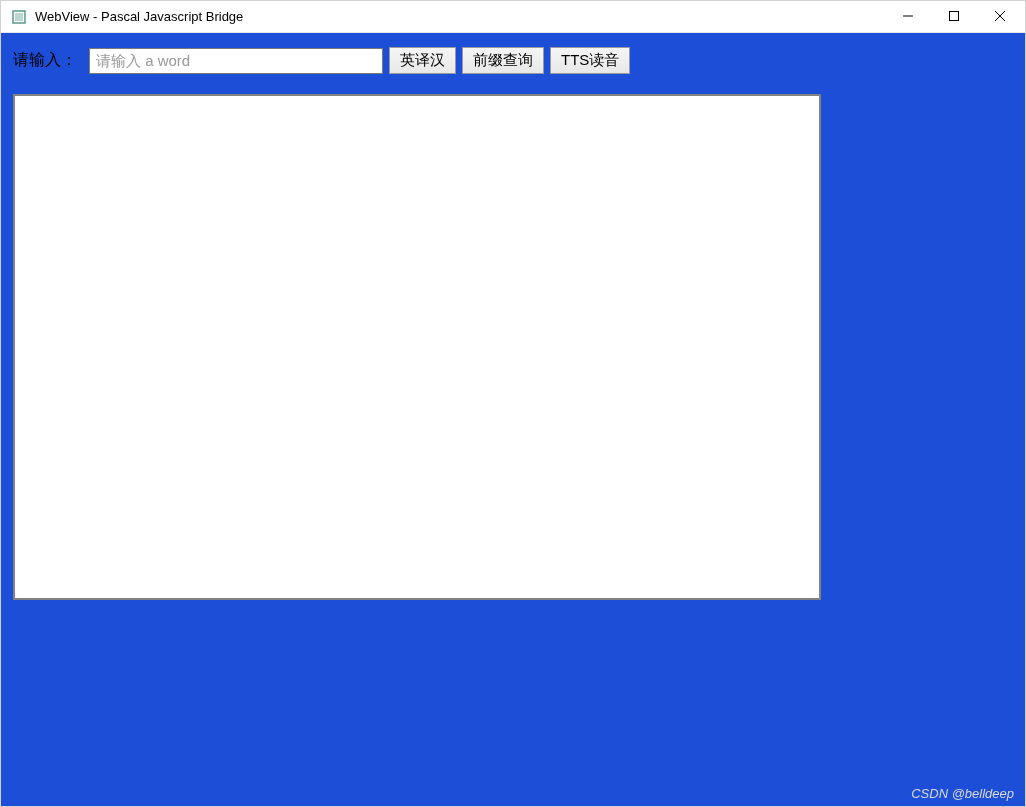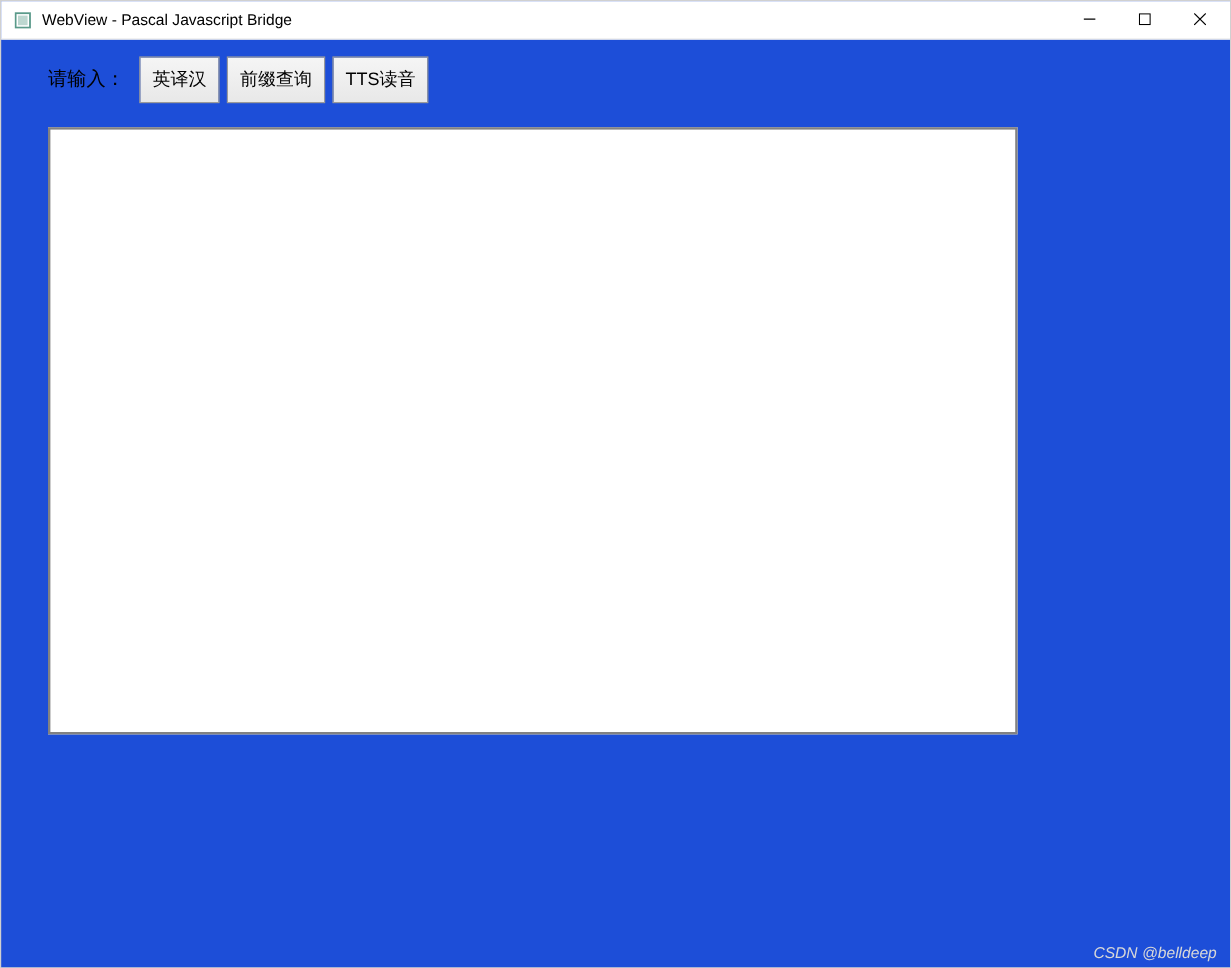--- a/index.html
+++ b/index.html
@@ -73,21 +73,20 @@
     
     .win-btn svg {
       width: 10px;
       height: 10px;
     }
     
     .content-area {
       flex: 1;
       padding: 14px 12px;
       position: relative;
-      margin-left: 27px;
     }
     
     .input-row {
       display: flex;
       align-items: center;
       gap: 6px;
       margin-bottom: 20px;
     }
     
     .input-label {
@@ -105,21 +104,21 @@
       background: #ffffff;
       color: #000000;
       font-family: "Microsoft YaHei", sans-serif;
     }
     
     .text-input::placeholder {
       color: #999999;
     }
     
     .action-btn {
-      height: 39px;
+      height: 27px;
       padding: 0 10px;
       font-size: 15px;
       background: linear-gradient(to bottom, #f5f5f5, #e8e8e8);
       border: 1px solid #9a9a9a;
       cursor: pointer;
       font-family: "Microsoft YaHei", sans-serif;
       color: #000000;
     }
     
     .result-box {
@@ -170,20 +169,21 @@
           <line x1="10" y1="0" x2="0" y2="10" stroke="#000" stroke-width="1"></line>
         </svg>
       </button>
     </div>
   </div>
 
   <div class="content-area">
 
     <div class="input-row">
       <span class="input-label">请输入：</span>
+      <input type="text" class="text-input" placeholder="请输入 a word" style="">
       <button class="action-btn">英译汉</button>
       <button class="action-btn">前缀查询</button>
       <button class="action-btn">TTS读音</button>
     </div>
 
     <div class="result-box"></div>
 
   </div>
 
   <div class="watermark">CSDN @belldeep</div>

